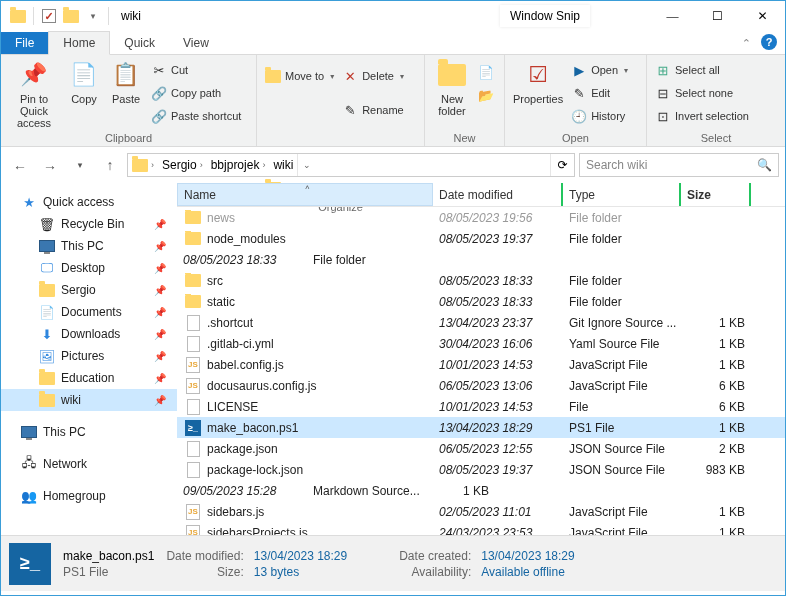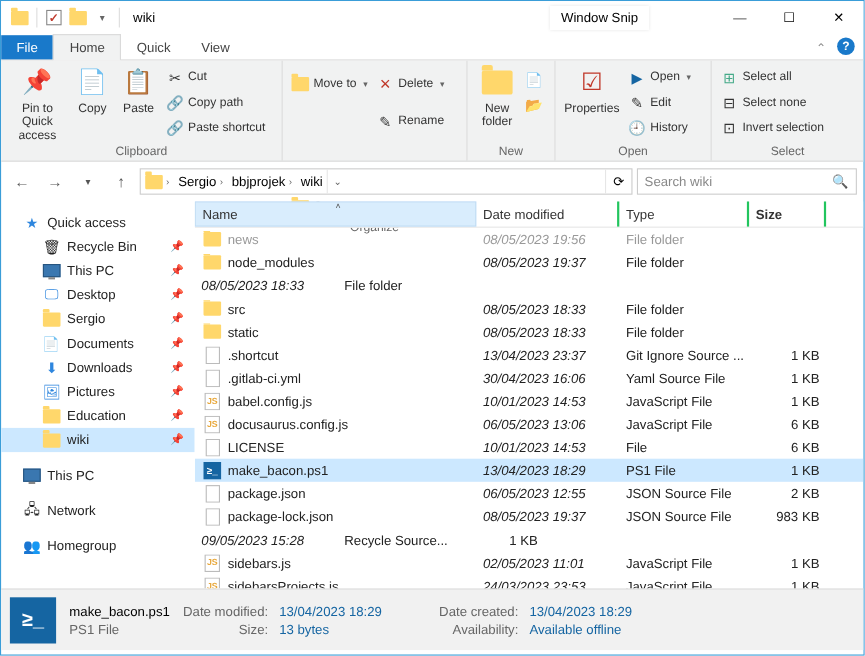--- a/index.html
+++ b/index.html
@@ -519,21 +519,21 @@
               <div class="doc-ico"></div>
             </span>
             <span>package-lock.json</span>
           </div>
           <div class="c-date">08/05/2023 19:37</div>
           <div class="c-type">JSON Source File</div>
           <div class="c-size">983 KB</div>
         </div>
         <div class="row">
           <div class="c-date">09/05/2023 15:28</div>
-          <div class="c-type">Recycle Source...</div>
+          <div class="c-type">Markdown Source...</div>
           <div class="c-size">1 KB</div>
         </div>
         <div class="row">
           <div class="c-name">
             <span class="ico">
               <div class="js-ico">JS</div>
             </span>
             <span>sidebars.js</span>
           </div>
           <div class="c-date">02/05/2023 11:01</div>

